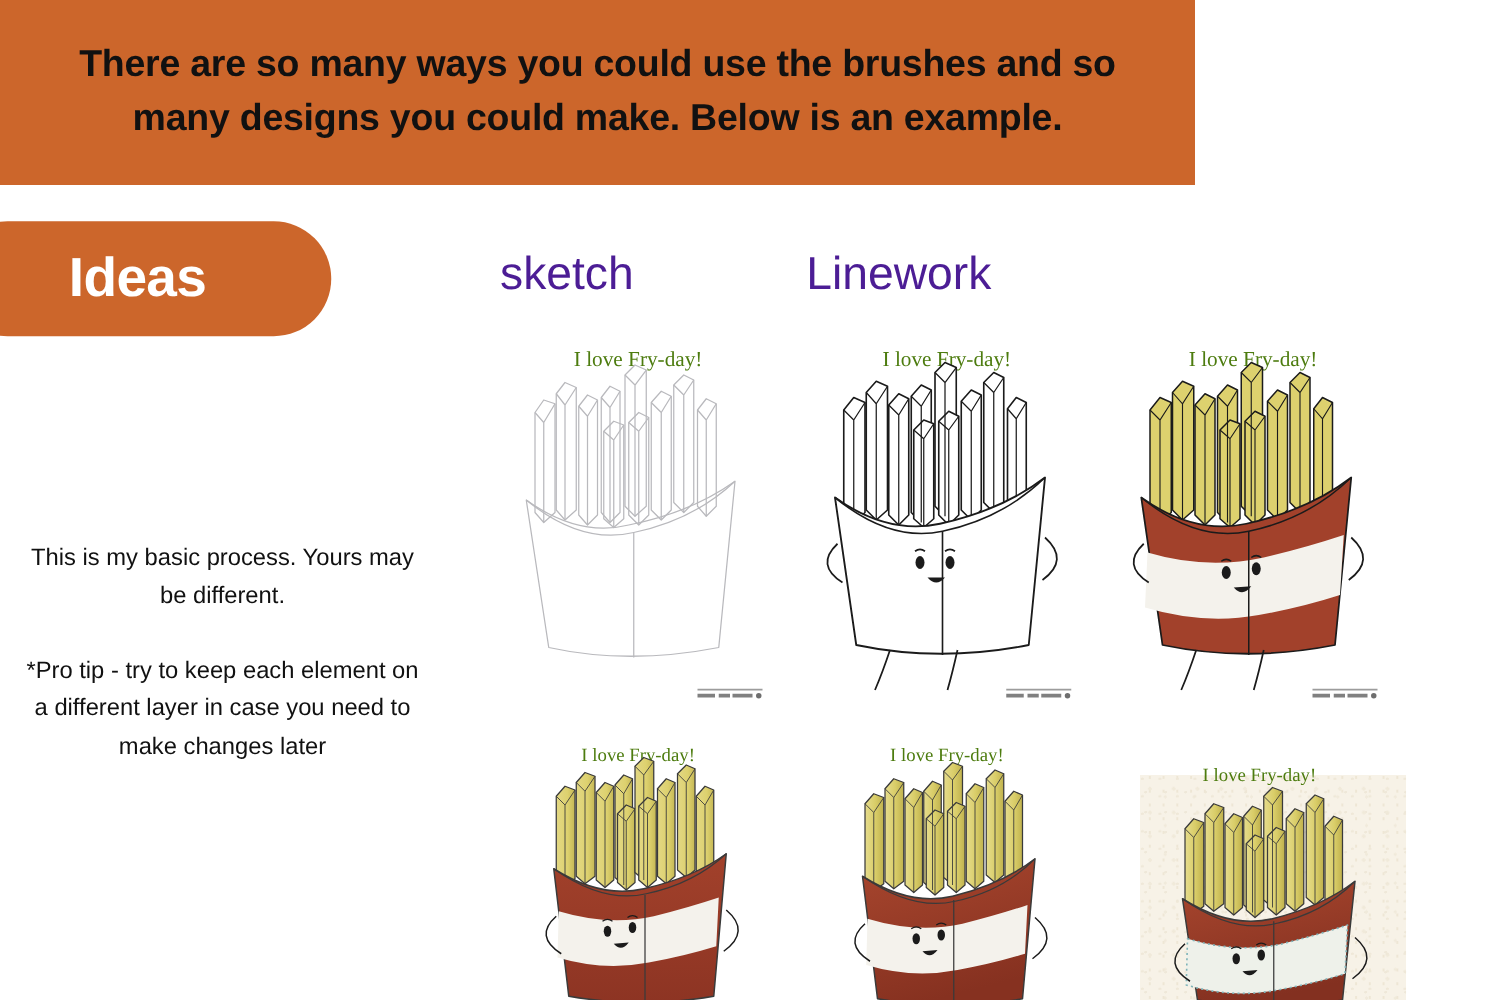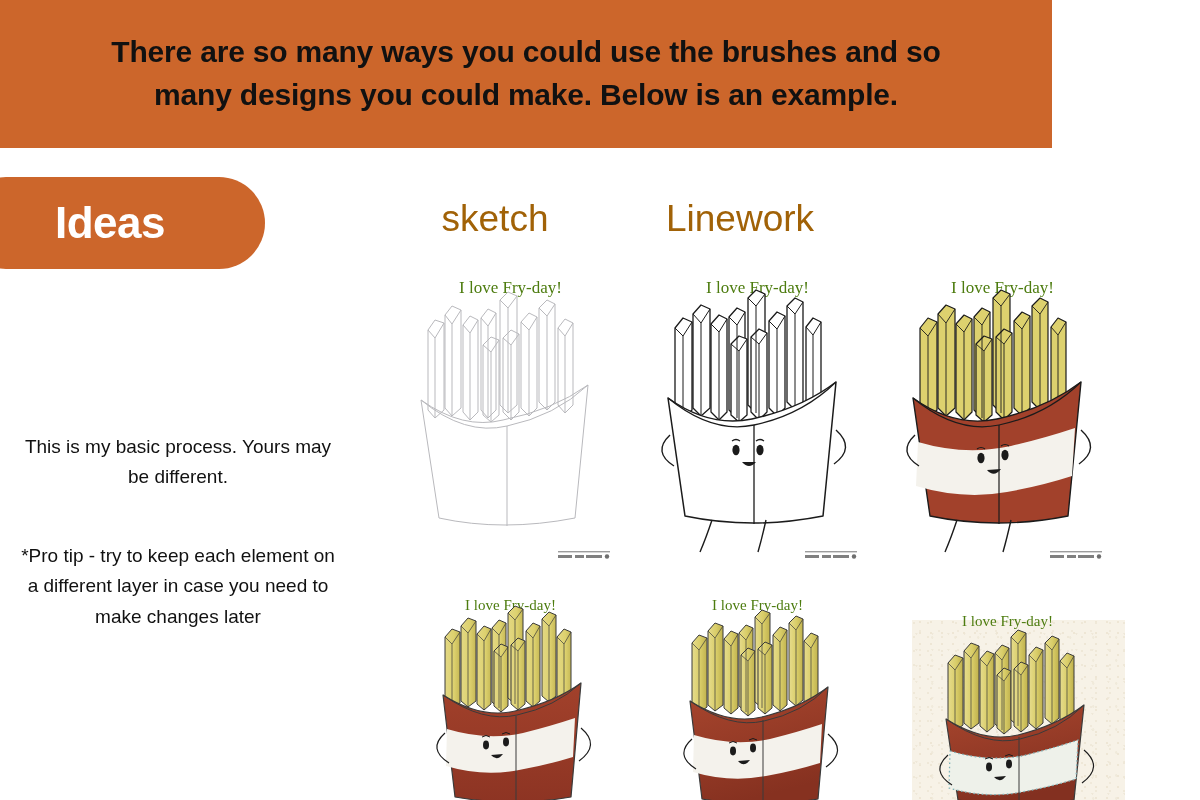--- a/index.html
+++ b/index.html
@@ -4,21 +4,21 @@
 <style>
   html,body{margin:0;padding:0;}
   body{
     width:1200px;height:800px;overflow:hidden;background:#ffffff;
     font-family:"Liberation Sans",sans-serif;position:relative;
   }
   #page{position:relative;width:1200px;height:800px;overflow:hidden;background:#fff;}
 
   
   .banner{
-    position:absolute;left:0;top:0;width:1052px;height:148px;
+    position:absolute;left:0;top:0;width:956px;height:148px;
     background:#cc662b;display:flex;align-items:center;justify-content:center;
   }
   .banner-text{
     width:900px;text-align:center;color:#111111;
     font-family:"Liberation Sans",sans-serif;
     font-weight:bold;font-size:30px;line-height:1.42;letter-spacing:-0.2px;
   }
 
   
   .ideas-pill{
@@ -30,25 +30,25 @@
     margin-left:95px;color:#ffffff;font-weight:bold;font-size:44px;
     font-family:"Liberation Sans",sans-serif;letter-spacing:-0.5px;
   }
 
   
   .left-copy{position:absolute;left:18px;top:432px;width:320px;text-align:center;}
   .para{
     color:#111;font-size:19px;line-height:1.6;
     font-family:"Liberation Sans",sans-serif;
   }
-  .para + .para{margin-top:48px;}
+  .para + .para{margin-top:29px;}
 
   
   .col-head{
-    position:absolute;top:198px;text-align:center;color:#a16207;
+    position:absolute;top:198px;color:#4c1d95;
     font-size:37px;font-family:"Liberation Sans",sans-serif;
     font-weight:normal;white-space:nowrap;
   }
   .col-head.c0{left:400px;width:190px;}
   .col-head.c1{left:645px;width:190px;}
   .col-head.c2{left:885px;width:245px;}
 
   
   .cell{position:absolute;overflow:hidden;}
   .cell.r0{top:270px;width:215px;height:300px;}

